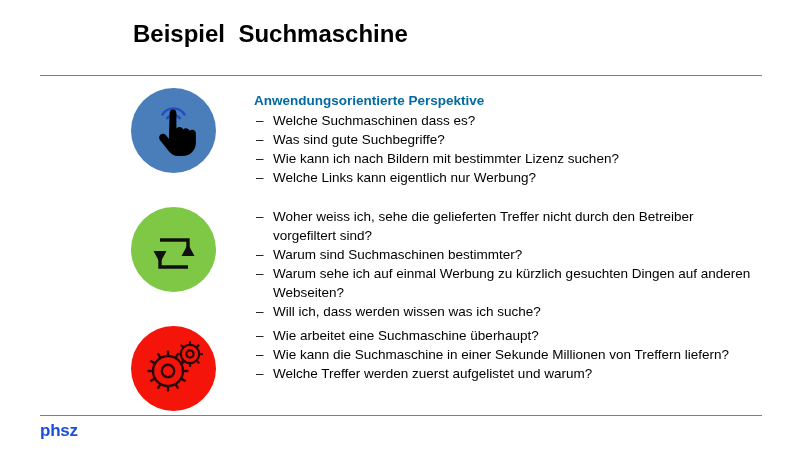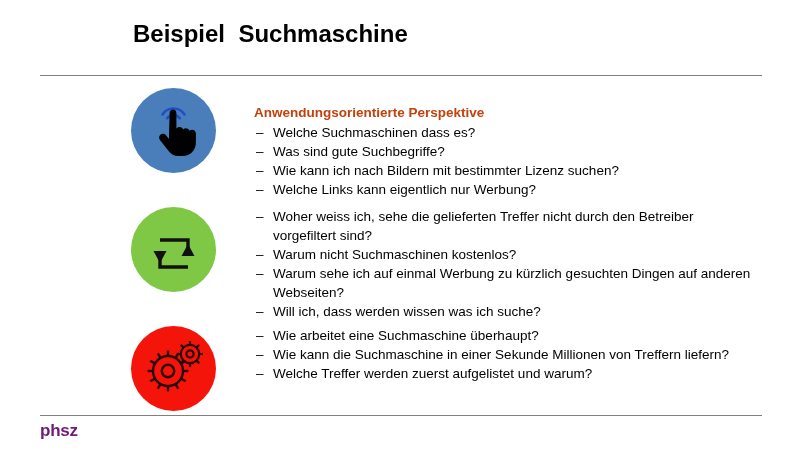--- a/index.html
+++ b/index.html
@@ -41,21 +41,21 @@
   .rule-top { top: 75px; }
   .rule-bottom { top: 415px; }
 
   
   .footer-logo {
     position: absolute;
     left: 40px;
     top: 421px;
     font-size: 17px;
     font-weight: bold;
-    color: #701a75;
+    color: #1d4ed8;
     letter-spacing: -0.2px;
   }
 
   
   .row {
     position: absolute;
     left: 0;
     width: 800px;
   }
   .row-1 { top: 88px; }
@@ -75,23 +75,23 @@
 
   .block {
     position: absolute;
     left: 254px;
     top: 0;
     width: 500px;
   }
   .block-heading {
     font-size: 13.5px;
     font-weight: bold;
-    color: #c2410c;
+    color: #0369a1;
     line-height: 18px;
-    margin: 16px 0 1px 0;
+    margin: 4px 0 1px 0;
     white-space: pre;
   }
   ul.bullets {
     list-style: none;
     margin: 0;
     padding: 0;
   }
   ul.bullets > li {
     position: relative;
     padding-left: 19px;
@@ -181,21 +181,21 @@
       </svg>
     </div>
     <div class="block">
       <ul class="bullets">
         <li>
           <span class="dash">–</span>
           <span class="btext">Woher weiss ich, sehe die gelieferten Treffer nicht durch den Betreiber vorgefiltert sind?</span>
         </li>
         <li>
           <span class="dash">–</span>
-          <span class="btext">Warum nicht Suchmaschinen kostenlos?</span>
+          <span class="btext">Warum sind Suchmaschinen bestimmter?</span>
         </li>
         <li>
           <span class="dash">–</span>
           <span class="btext">Warum sehe ich auf einmal Werbung zu kürzlich gesuchten Dingen auf anderen Webseiten?</span>
         </li>
         <li>
           <span class="dash">–</span>
           <span class="btext">Will ich, dass werden wissen was ich suche?</span>
         </li>
       </ul>

